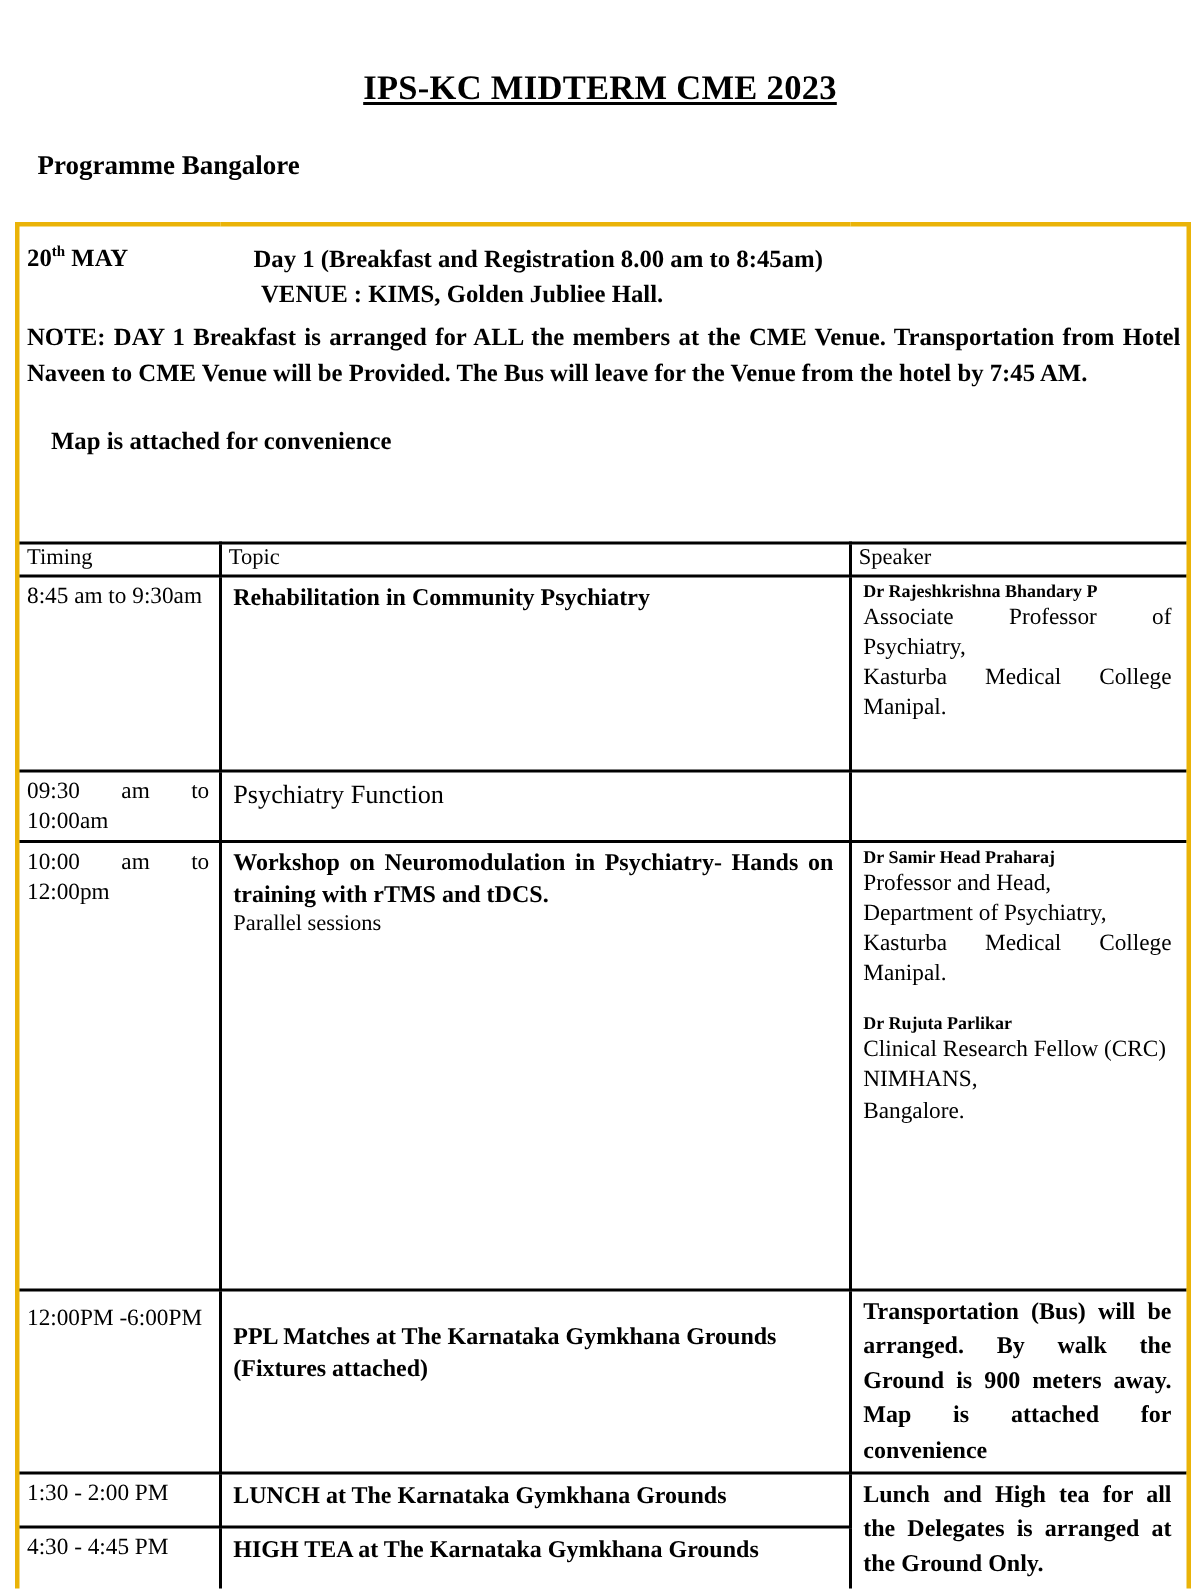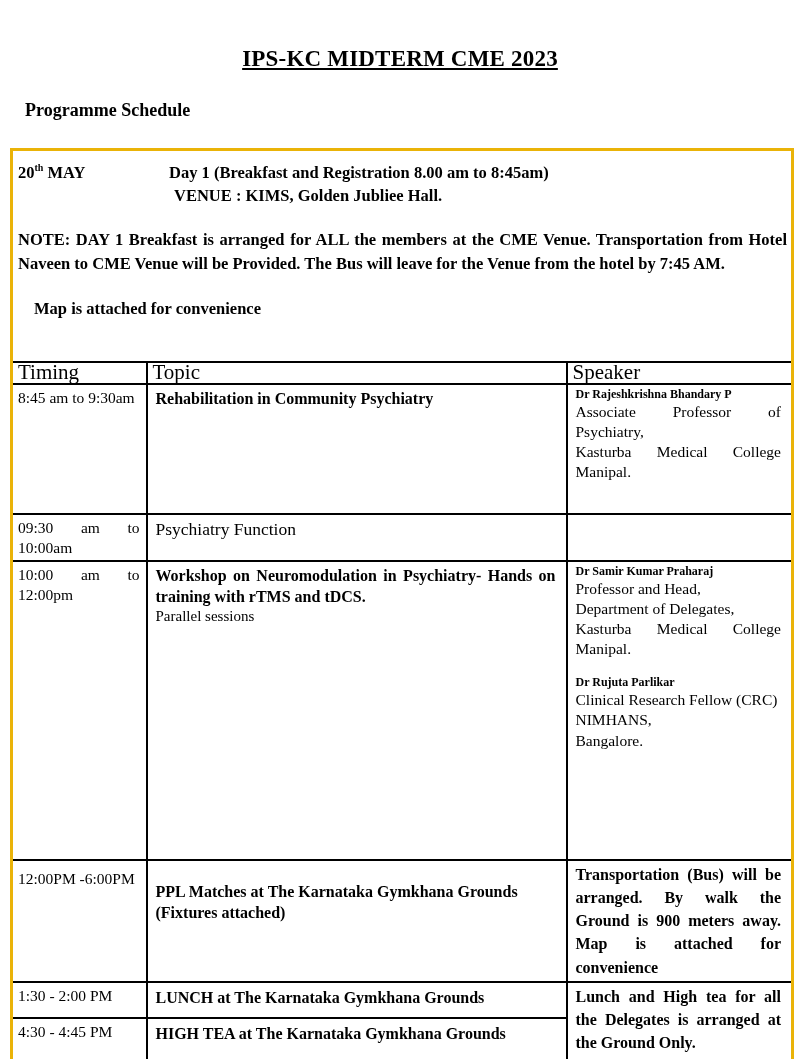--- a/index.html
+++ b/index.html
@@ -40,29 +40,29 @@
   }
   
   td.info-cell { height: 212px; padding: 10px 4px 0 5px; }
   .day-row { display: flex; }
   .date-lbl { width: 151px; font-weight: bold; font-size: 16.5px; flex: 0 0 151px; }
   .date-lbl sup { font-size: 10px; }
   .day-lines { flex: 1; }
   .day-line { font-weight: bold; font-size: 16.5px; line-height: 1.4; }
   .day-line.indent { padding-left: 5px; }
   .note-par {
-    margin-top: 21px;
+    margin-top: 6px;
     font-weight: bold;
     font-size: 16.5px;
     text-align: justify;
     line-height: 1.45;
   }
   .map-par { margin-top: 22px; font-weight: bold; font-size: 16.5px; margin-left: 16px; }
   
-  tr.colhdr td { height: 17px; padding: 0 6px 1px 5px; font-size: 21px; line-height: 19px; }
+  tr.colhdr td { height: 17px; padding: 0 6px 1px 5px; font-size: 15px; line-height: 19px; }
   
   td.tm { padding: 3px 6px 2px 5px; }
   td.tm.just { text-align: justify; }
   
   td.tp { padding: 3px 10px 2px 8px; border-radius: 23px; }
   td.tp.just { text-align: justify; }
   .t-line { font-weight: bold; font-size: 16px; line-height: 1.32; }
   .t-line.reg { font-weight: normal; font-size: 15px; }
   .t-line.large { font-weight: normal; font-size: 17.5px; }
   
@@ -79,21 +79,21 @@
   tr.r4 td.tm { padding-top: 8px; }
   tr.r4 td.tp { padding-top: 20px; }
   tr.r5 td { height: 36px; }
   tr.r5 td.tp, tr.r6 td.tp { padding-top: 4px; }
   tr.r6 td { height: 46px; }
 </style>
 </head>
 <body>
 
 <h1 class="doc-title">IPS-KC MIDTERM CME 2023</h1>
-<h2 class="doc-subtitle">Programme Schedule</h2>
+<h2 class="doc-subtitle">Programme Bangalore</h2>
 
 <table class="sched">
   <colgroup>
     <col style="width:135px">
     <col style="width:420px">
     <col style="width:226px">
   </colgroup>
 
   <tbody>
       <tr>
@@ -136,23 +136,23 @@
     <td class="sp"></td>
   </tr>
 
   <tr class="r3">
     <td class="tm just">10:00 am to 12:00pm</td>
     <td class="tp just">
       <div class="t-line">Workshop on Neuromodulation in Psychiatry- Hands on training with rTMS and tDCS.</div>
       <div class="t-line reg">Parallel sessions</div>
     </td>
     <td class="sp">
-      <div class="s-line name">Dr Samir Kumar Praharaj</div>
+      <div class="s-line name">Dr Samir Head Praharaj</div>
       <div class="s-line">Professor and Head,</div>
-      <div class="s-line">Department of Delegates,</div>
+      <div class="s-line">Department of Psychiatry,</div>
       <div class="s-line">Kasturba Medical College Manipal.</div>
       <div class="s-line name gap-above">Dr Rujuta Parlikar</div>
       <div class="s-line">Clinical Research Fellow (CRC)</div>
       <div class="s-line">NIMHANS,</div>
       <div class="s-line">Bangalore.</div>
     </td>
   </tr>
 
   <tr class="r4">
     <td class="tm">12:00PM -6:00PM</td>

